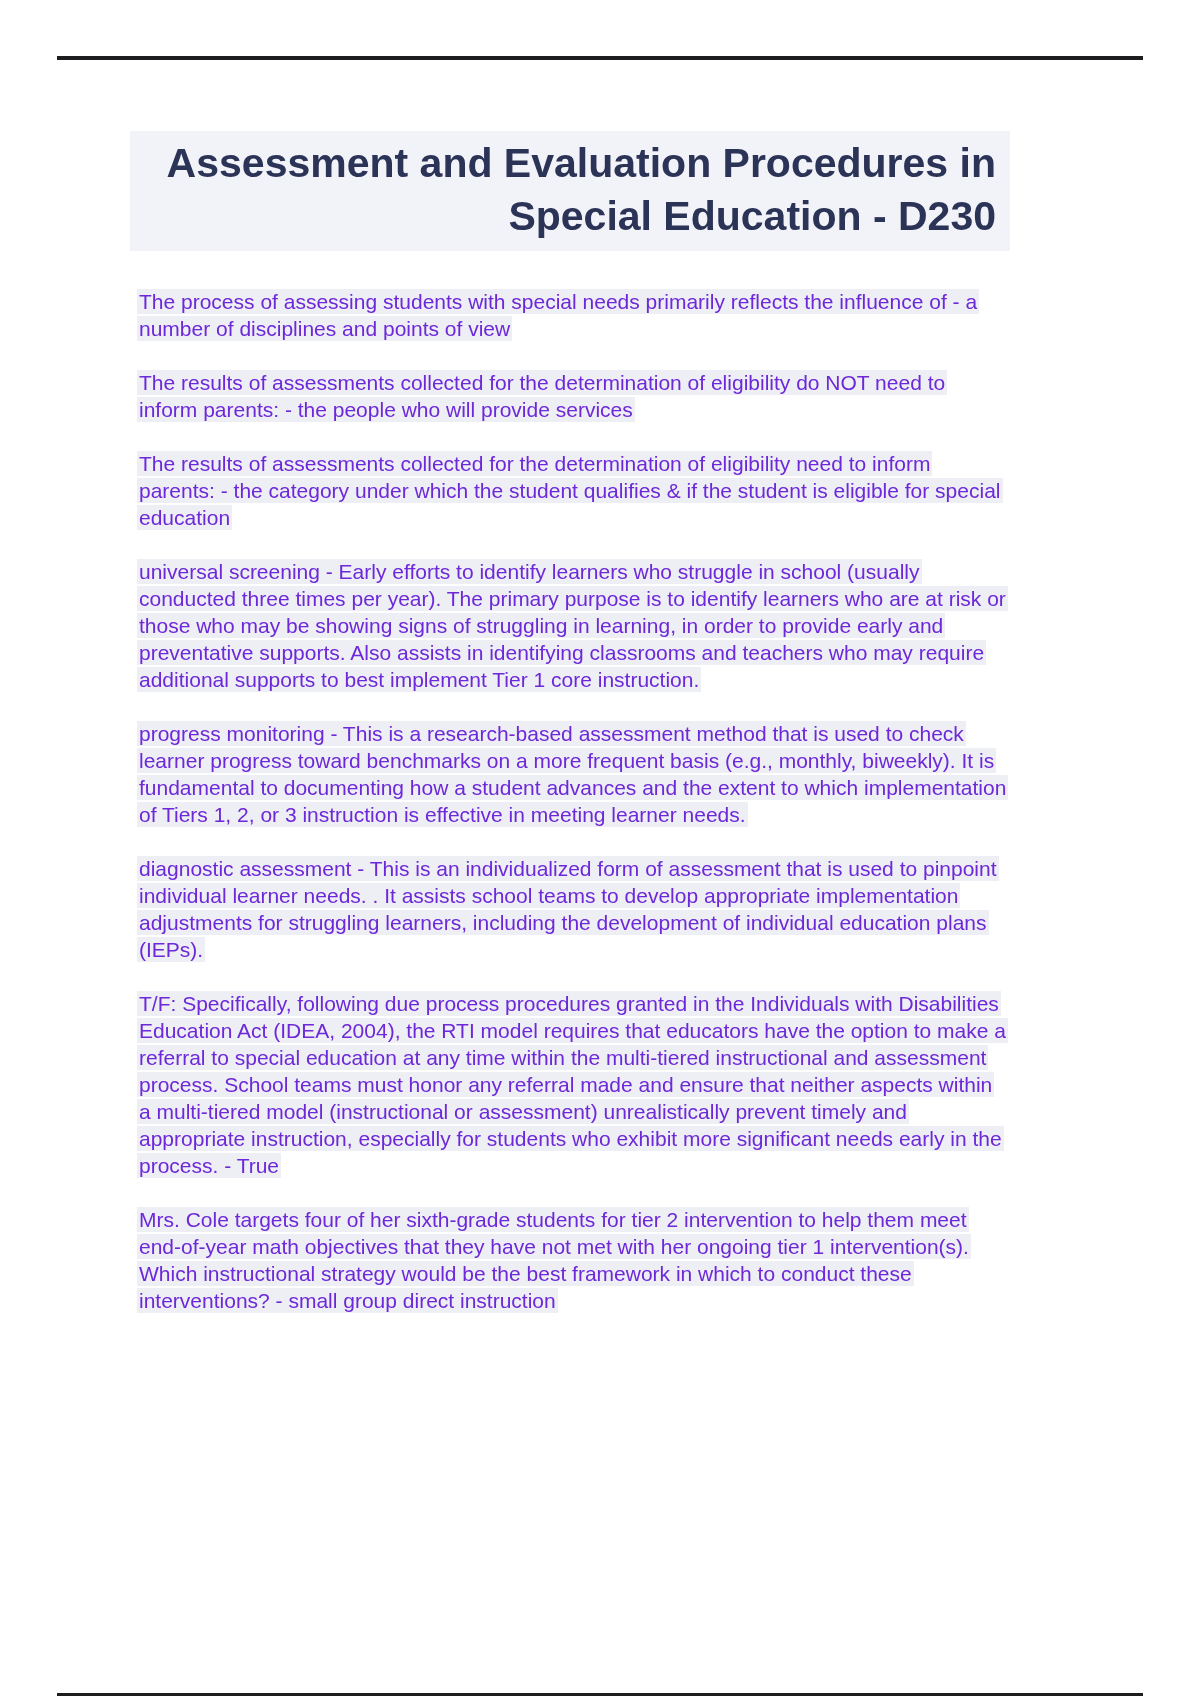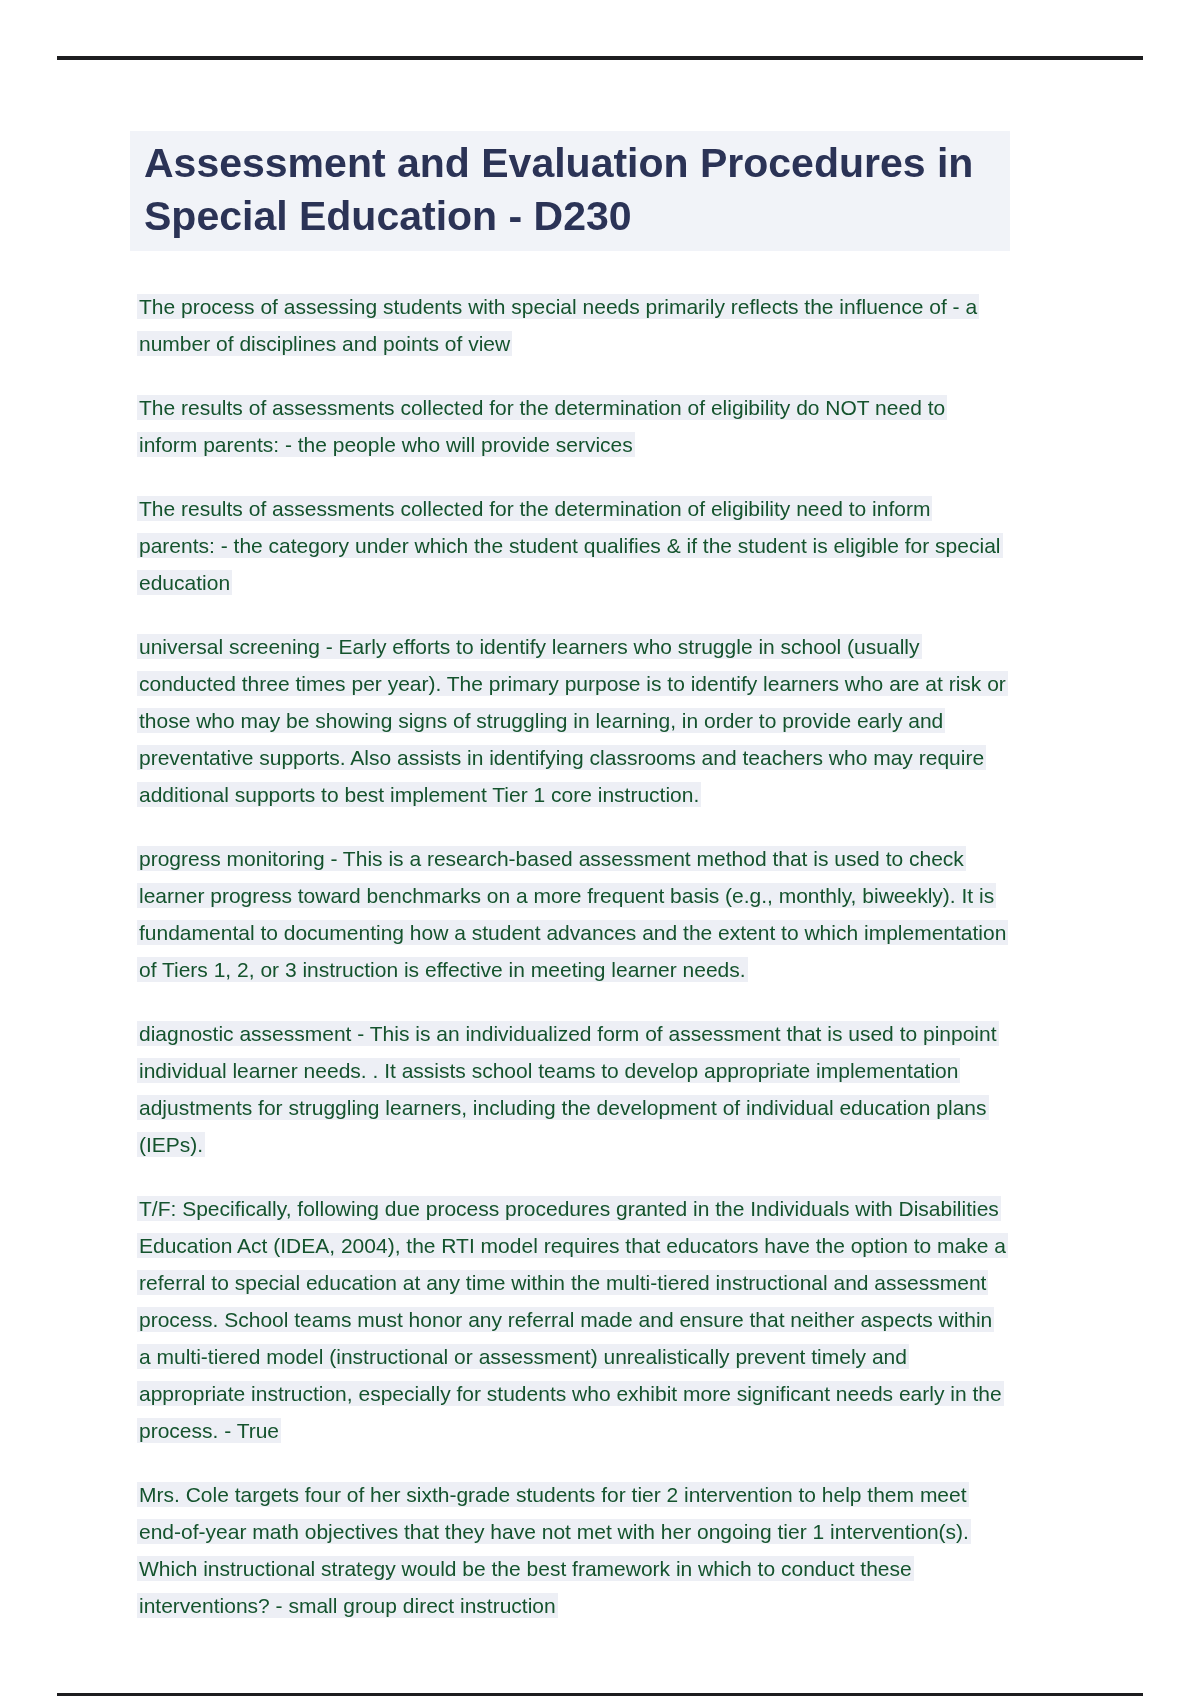--- a/index.html
+++ b/index.html
@@ -27,21 +27,21 @@
     background: #1d1d1f;
   }
   .rule-top { top: 56px; }
   .rule-bottom { top: 1693px; height: 3px; }
 
   .title-wrap {
     position: absolute;
     top: 131px;
     left: 130px;
     width: 880px;
-    text-align: left;
+    text-align: right;
   }
   .doc-title {
     display: inline-block;
     background: #f1f3f8;
     color: #2b3356;
     font-weight: bold;
     font-size: 41px;
     line-height: 53px;
     padding: 6px 14px 8px 14px;
     letter-spacing: 0px;
@@ -49,22 +49,22 @@
 
   .content {
     position: absolute;
     top: 288px;
     left: 137px;
     width: 872px;
   }
   .content p {
     margin: 0 0 27px 0;
     font-size: 21px;
-    line-height: 37px;
-    color: #14532d;
+    line-height: 27px;
+    color: #6d28d9;
   }
   .content p span.hl {
     background: #edeff5;
     padding: 1px 2px;
     -webkit-box-decoration-break: clone;
     box-decoration-break: clone;
   }
 </style>
 </head>
 <body>

